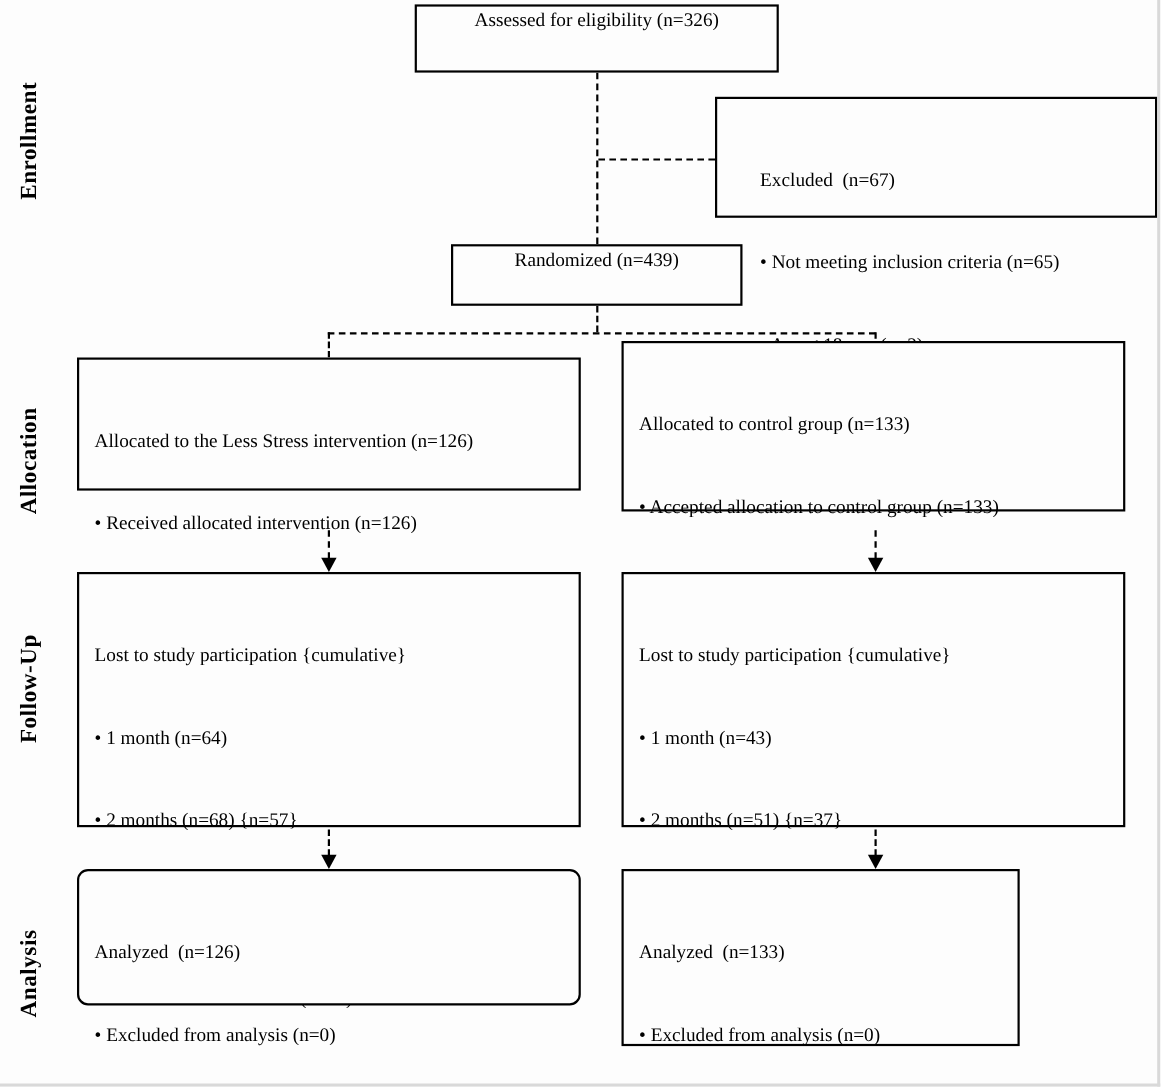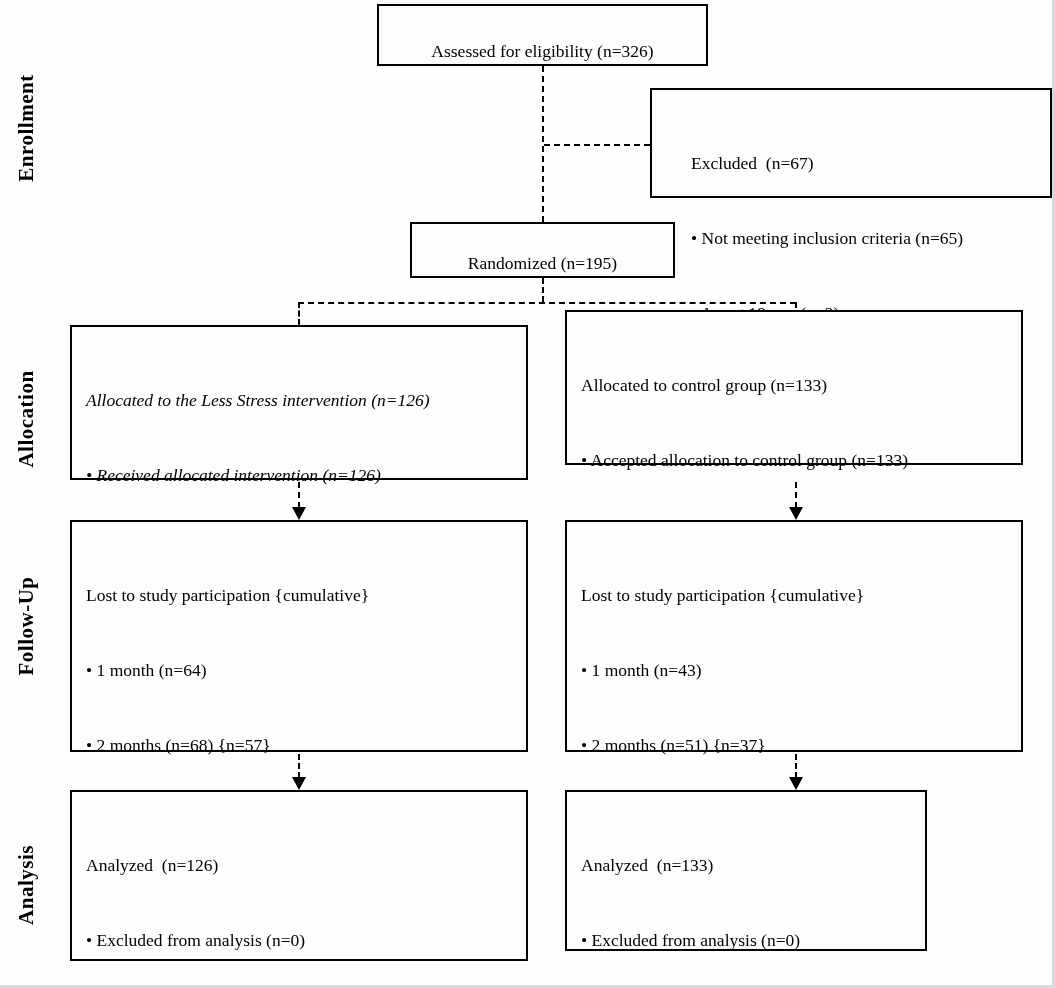--- a/index.html
+++ b/index.html
@@ -17,21 +17,21 @@
   .box{
     position:absolute;
     border:2px solid #000;
     background:#fdfdfd;
     box-sizing:border-box;
     font-size:17.5px;
     line-height:25px;
     white-space:pre-wrap;
   }
   .box.padded{padding:11px 14px;}
-  .box.center{display:flex;align-items:flex-end;justify-content:center;text-align:center;padding:0;}
+  .box.center{display:flex;align-items:flex-start;justify-content:center;text-align:center;padding:0;}
   .line{white-space:pre-wrap;}
   .footer-line{margin-top:12px;white-space:pre-wrap;}
   .stage{
     position:absolute;
     transform:translate(-50%,-50%) rotate(-90deg);
     font-size:21px;
     font-weight:bold;
     white-space:nowrap;
     letter-spacing:0.5px;
   }
@@ -41,25 +41,25 @@
     position:absolute;width:0;height:0;
     border-left:7px solid transparent;
     border-right:7px solid transparent;
     border-top:13px solid #000;
   }
 
   
   #box-assessed   {left:377px; top:4px;   width:331px; height:62px;}
   #box-excluded   {left:650px; top:88px;  width:402px; height:110px;padding-left:39px;}
   #box-randomized {left:410px; top:222px; width:265px; height:56px;}
-  #box-alloc-left {left:70px;  top:325px; width:458px; height:155px;font-style:italic;}
+  #box-alloc-left {left:70px;  top:325px; width:458px; height:121px;}
   #box-alloc-right{left:565px; top:310px; width:458px; height:155px;}
   #box-fu-left    {left:70px;  top:520px; width:458px; height:232px;}
   #box-fu-right   {left:565px; top:520px; width:458px; height:232px;}
-  #box-an-left    {left:70px;  top:790px; width:458px; height:171px;}
+  #box-an-left    {left:70px;  top:790px; width:458px; height:124px;border-radius:10px;}
   #box-an-right   {left:565px; top:790px; width:362px; height:161px;}
 
   
   #stage-enrollment{left:26px; top:128px;}
   #stage-allocation{left:26px; top:419px;}
   #stage-followup  {left:26px; top:626px;}
   #stage-analysis  {left:26px; top:885px;}
 
   
   #v-assessed-randomized {left:542px; top:66px;  height:156px;}
@@ -106,21 +106,21 @@
     <div class="line">Assessed for eligibility (n=326)</div>
   </div>
 
   <div class="box padded" id="box-excluded">
     <div class="line">Excluded  (n=67)</div>
     <div class="line">• Not meeting inclusion criteria (n=65)</div>
     <div class="line">• Age &lt; 18 yrs. (n=2)</div>
   </div>
 
   <div class="box center" id="box-randomized">
-    <div class="line">Randomized (n=195)</div>
+    <div class="line">Randomized (n=439)</div>
   </div>
 
   <div class="box padded" id="box-alloc-left">
     <div class="line">Allocated to the Less Stress intervention (n=126)</div>
     <div class="line">• Received allocated intervention (n=126)</div>
   </div>
 
   <div class="box padded" id="box-alloc-right">
     <div class="line">Allocated to control group (n=133)</div>
     <div class="line">• Accepted allocation to control group (n=133)</div>

